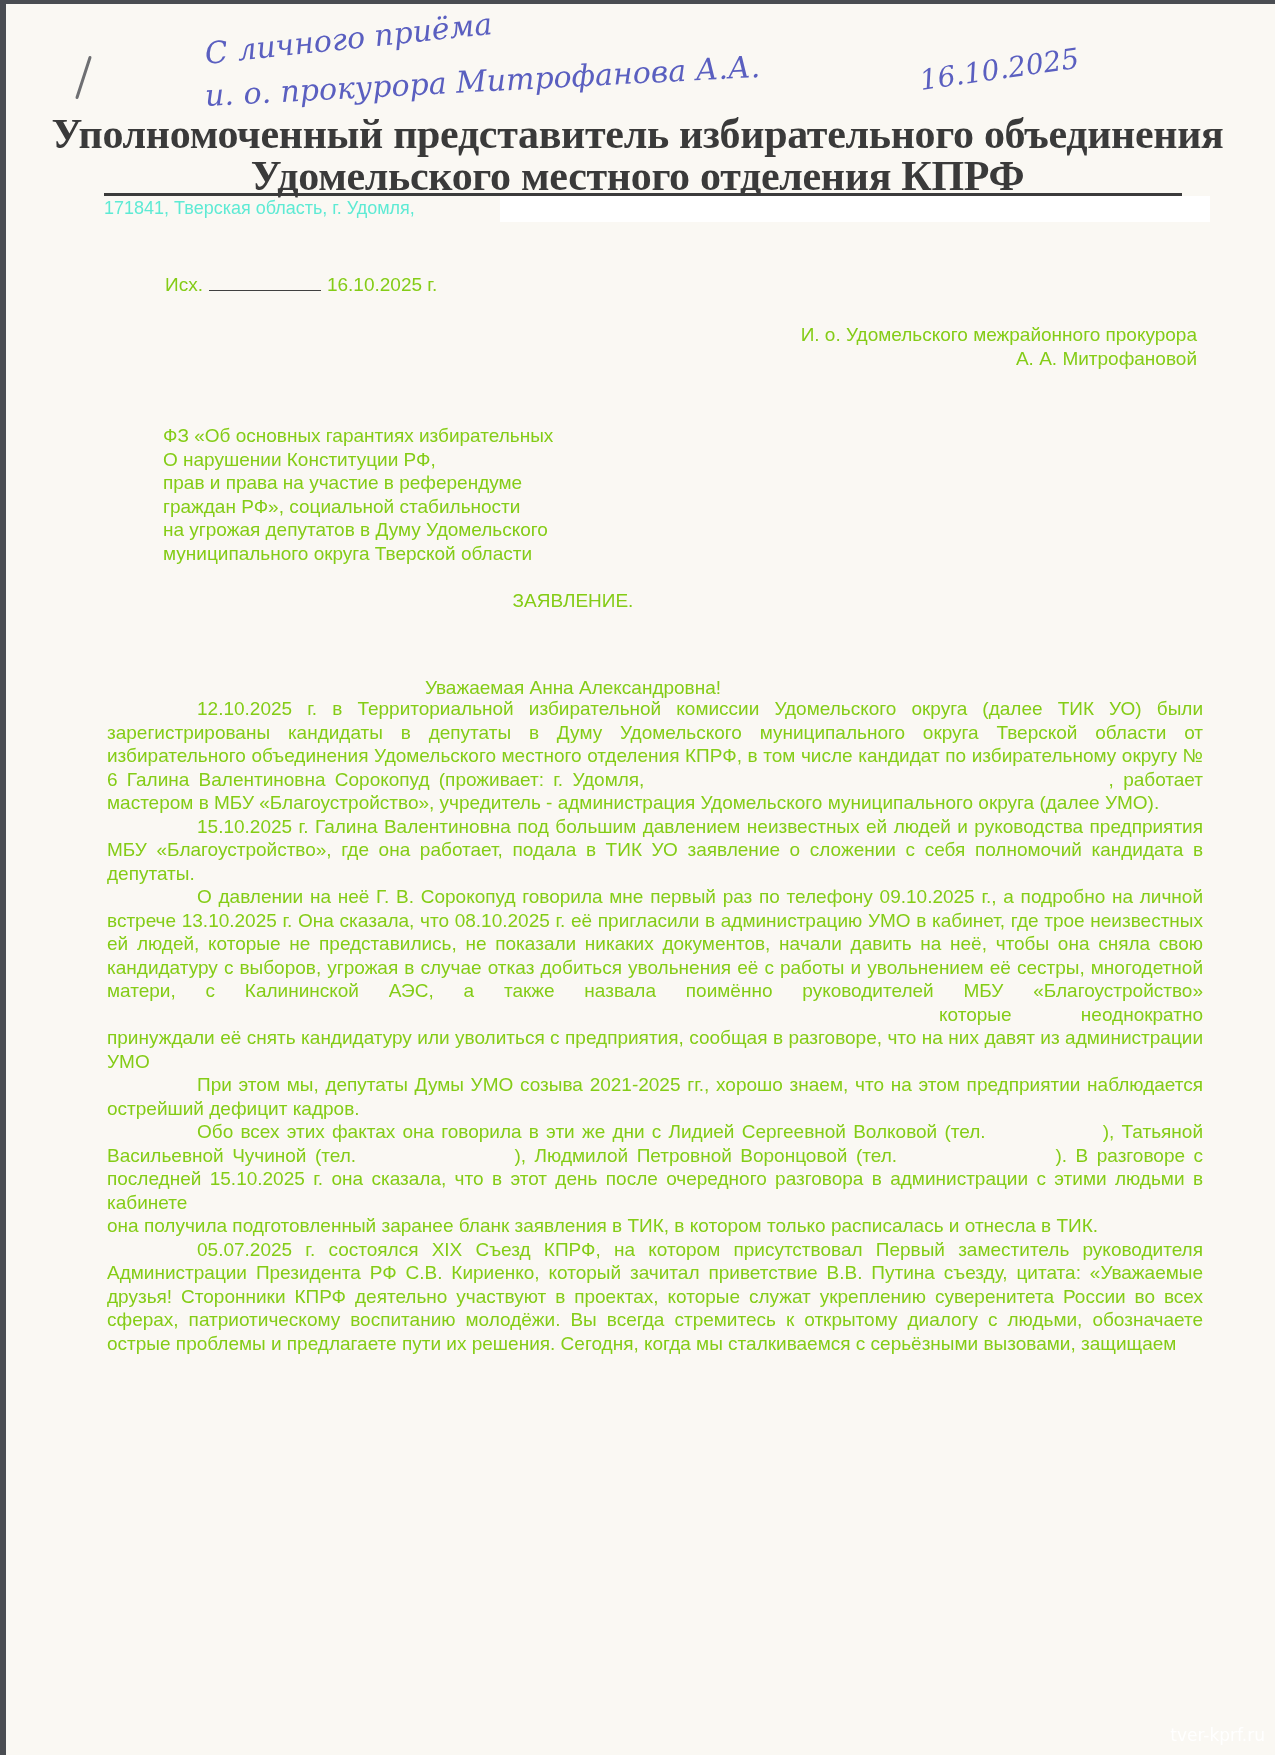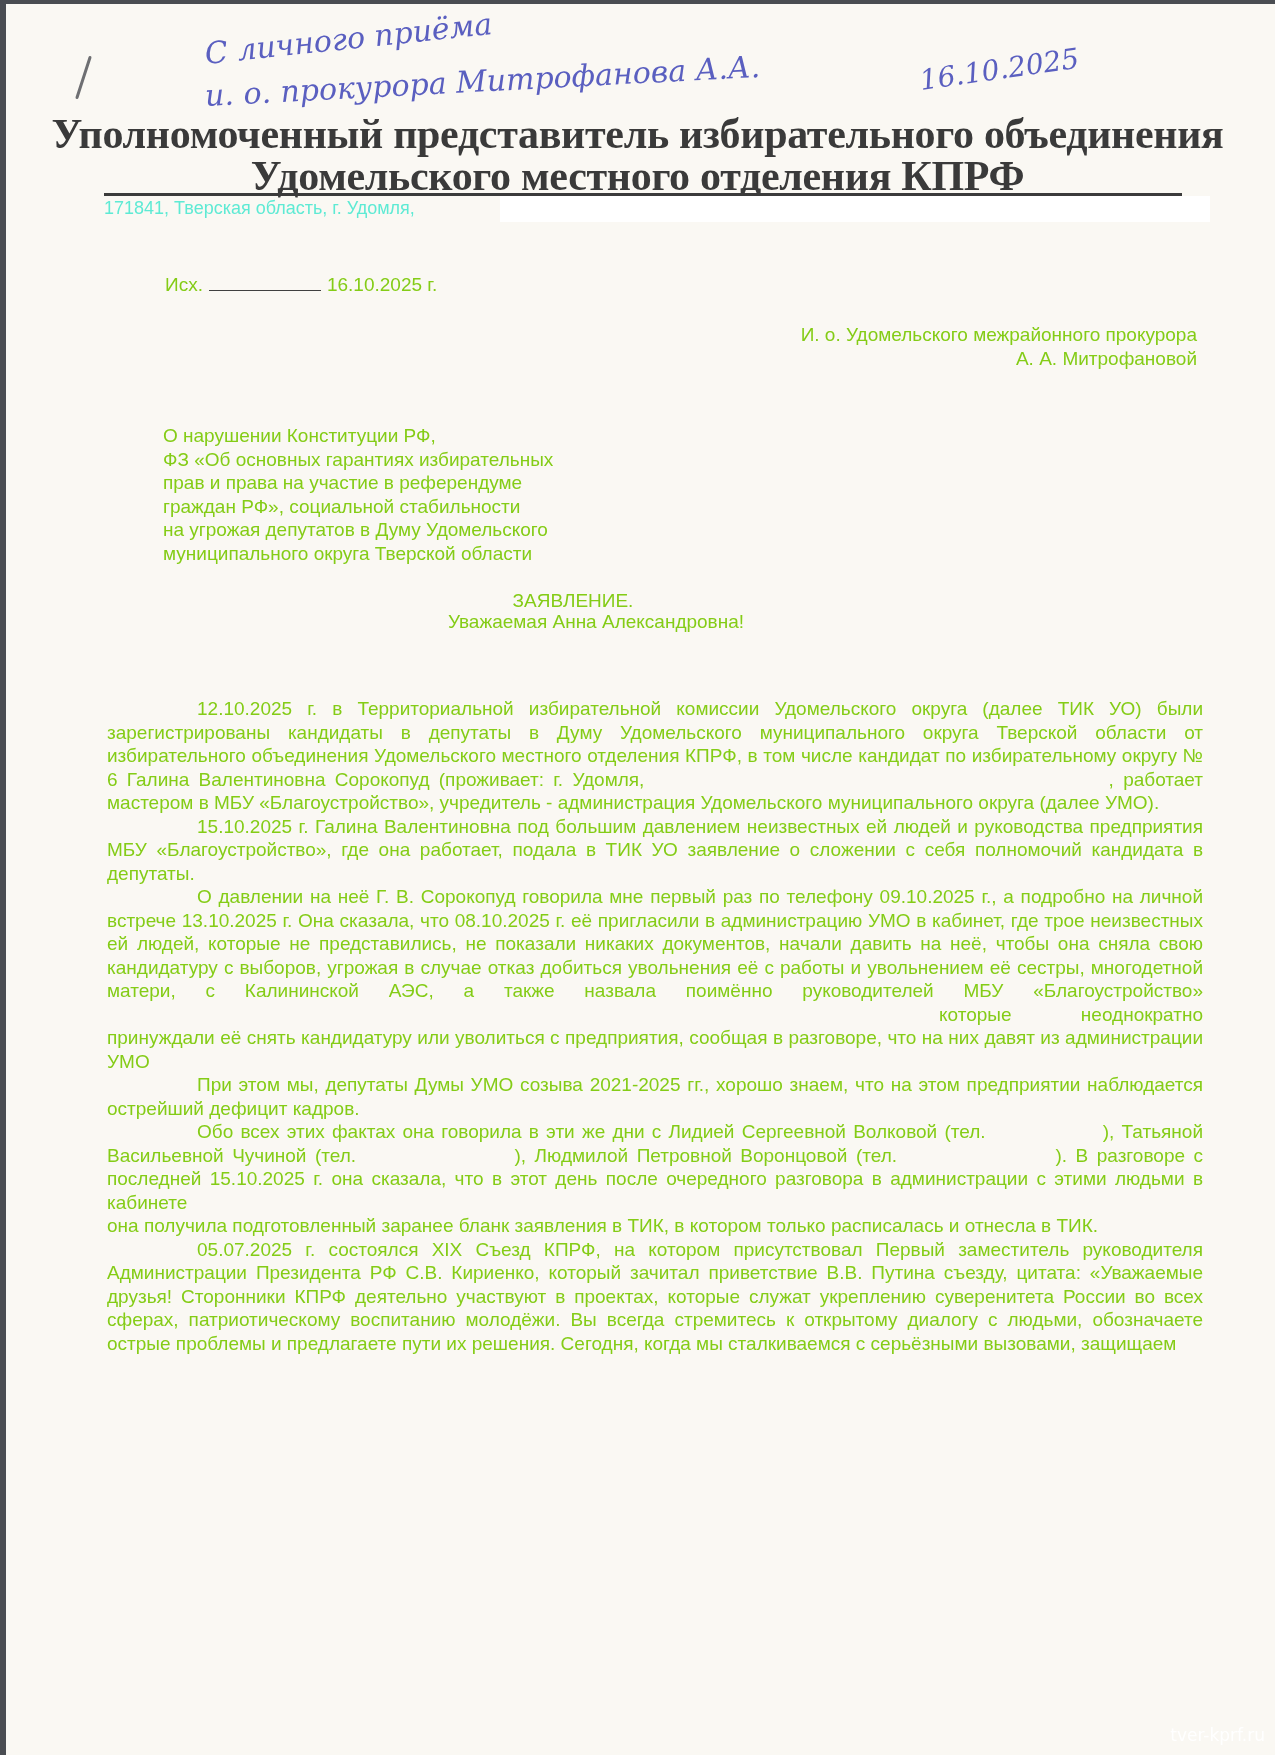--- a/index.html
+++ b/index.html
@@ -55,30 +55,30 @@
 <div class="outgoing text">
   <span>Исх.</span><span class="blank"></span><span>16.10.2025 г.</span>
 </div>
 
 <div class="addressee text">
   <div>И. о. Удомельского межрайонного прокурора</div>
   <div>А. А. Митрофановой</div>
 </div>
 
 <div class="subject text">
+  <div>ФЗ «Об основных гарантиях избирательных</div>
   <div>О нарушении Конституции РФ,</div>
-  <div>ФЗ «Об основных гарантиях избирательных</div>
   <div>прав и права на участие в референдуме</div>
   <div>граждан РФ», социальной стабильности</div>
   <div>на угрожая депутатов в Думу Удомельского</div>
   <div>муниципального округа Тверской области</div>
 </div>
 
 <div class="center text" style="top:589px;">ЗАЯВЛЕНИЕ.</div>
-<div class="center text" style="top:610px;padding-left:23px;">Уважаемая Анна Александровна!</div>
+<div class="center text" style="top:676px;">Уважаемая Анна Александровна!</div>
 
 <div class="body-text text" style="top:697px;">
   <p><span>12.10.2025 г. в Территориальной избирательной комиссии Удомельского округа (далее ТИК УО) были зарегистрированы кандидаты в депутаты в Думу Удомельского муниципального округа Тверской области от избирательного объединения Удомельского местного отделения КПРФ, в том числе кандидат по избирательному округу № 6 Галина Валентиновна Сорокопуд (проживает: г. Удомля,</span> <span style="display:inline-block;width:455px;"></span><span>, работает мастером в МБУ «Благоустройство», учредитель - администрация Удомельского муниципального округа (далее УМО).</span></p>
   <p>15.10.2025 г. Галина Валентиновна под большим давлением неизвестных ей людей и руководства предприятия МБУ «Благоустройство», где она работает, подала в ТИК УО заявление о сложении с себя полномочий кандидата в депутаты.</p>
   <p><span>О давлении на неё Г. В. Сорокопуд говорила мне первый раз по телефону 09.10.2025 г., а подробно на личной встрече 13.10.2025 г. Она сказала, что 08.10.2025 г. её пригласили в администрацию УМО в кабинет, где трое неизвестных ей людей, которые не представились, не показали никаких документов, начали давить на неё, чтобы она сняла свою кандидатуру с выборов, угрожая в случае отказ добиться увольнения её с работы и увольнением её сестры, многодетной матери, с Калининской АЭС, а также назвала поимённо руководителей МБУ «Благоустройство»</span> <span style="display:inline-block;width:832px;"></span><span>которые неоднократно принуждали её снять кандидатуру или уволиться с предприятия, сообщая в разговоре, что на них давят из администрации УМО</span></p>
   <p>При этом мы, депутаты Думы УМО созыва 2021-2025 гг., хорошо знаем, что на этом предприятии наблюдается острейший дефицит кадров.</p>
   <p><span>Обо всех этих фактах она говорила в эти же дни с Лидией Сергеевной Волковой (тел.</span> <span style="display:inline-block;width:110px;"></span><span>), Татьяной Васильевной Чучиной (тел.</span> <span style="display:inline-block;width:150px;"></span><span>), Людмилой Петровной Воронцовой (тел.</span> <span style="display:inline-block;width:150px;"></span><span>). В разговоре с последней 15.10.2025 г. она сказала, что в этот день после очередного разговора в администрации с этими людьми в кабинете</span> <span style="display:inline-block;width:1000px;"></span><span>она получила подготовленный заранее бланк заявления в ТИК, в котором только расписалась и отнесла в ТИК.</span></p>
   <p>05.07.2025 г. состоялся XIX Съезд КПРФ, на котором присутствовал Первый заместитель руководителя Администрации Президента РФ С.В. Кириенко, который зачитал приветствие В.В. Путина съезду, цитата: «Уважаемые друзья! Сторонники КПРФ деятельно участвуют в проектах, которые служат укреплению суверенитета России во всех сферах, патриотическому воспитанию молодёжи. Вы всегда стремитесь к открытому диалогу с людьми, обозначаете острые проблемы и предлагаете пути их решения. Сегодня, когда мы сталкиваемся с серьёзными вызовами, защищаем</p>
 </div>
 

